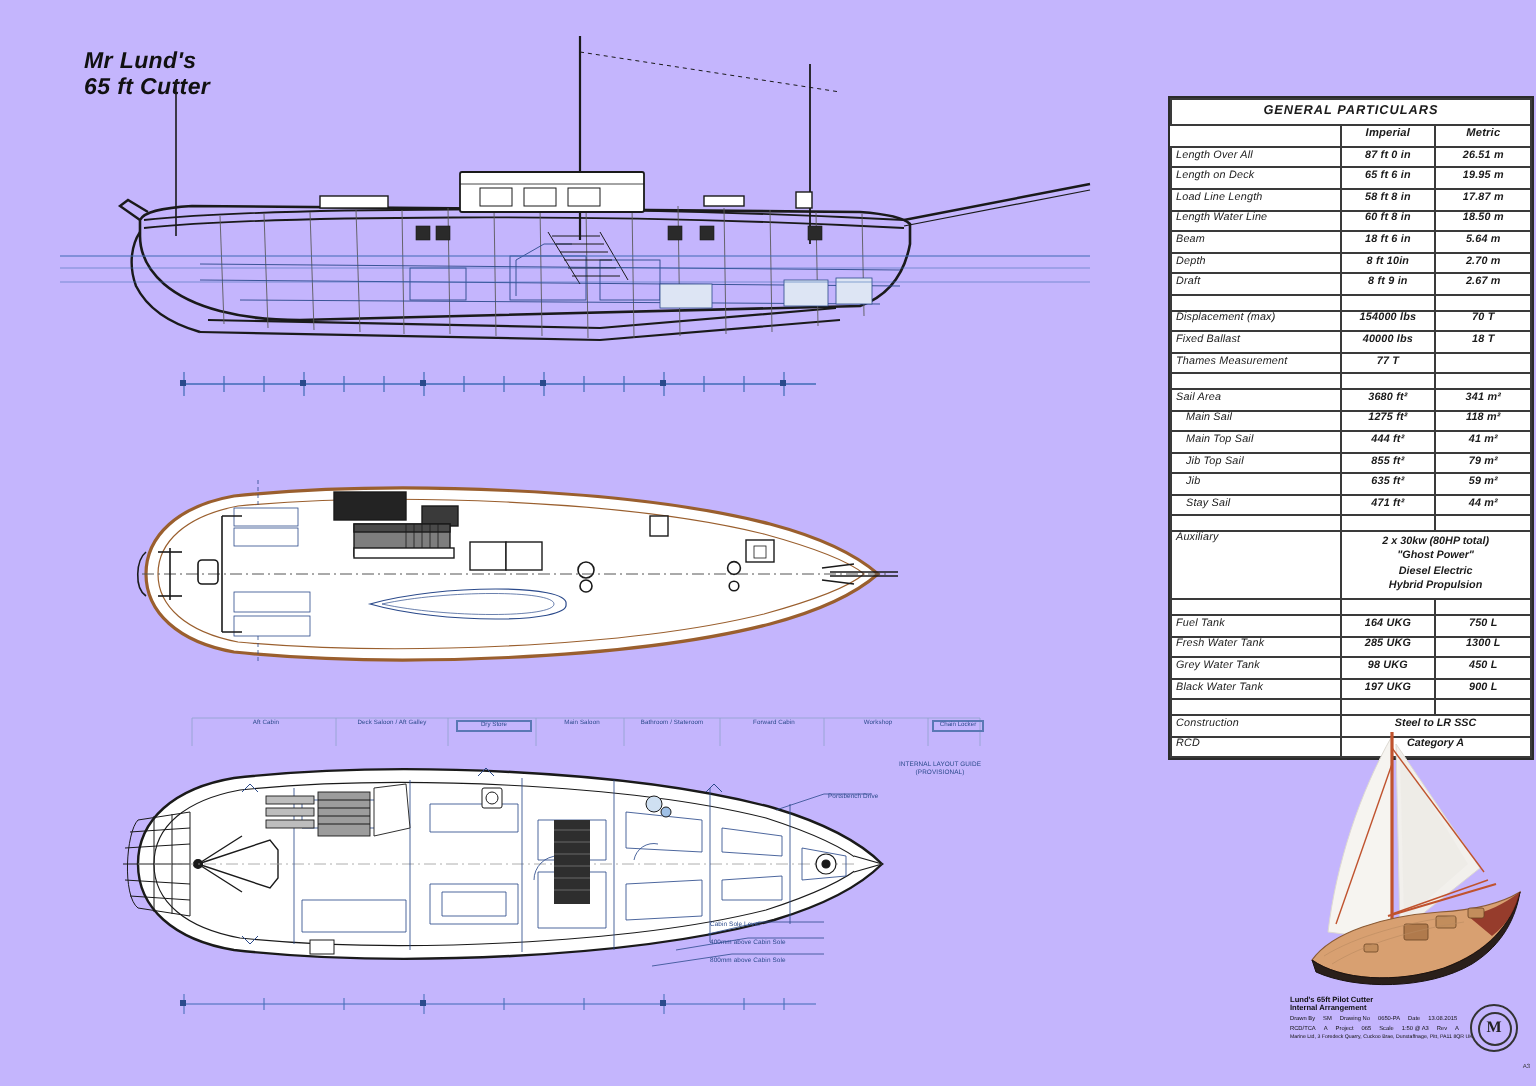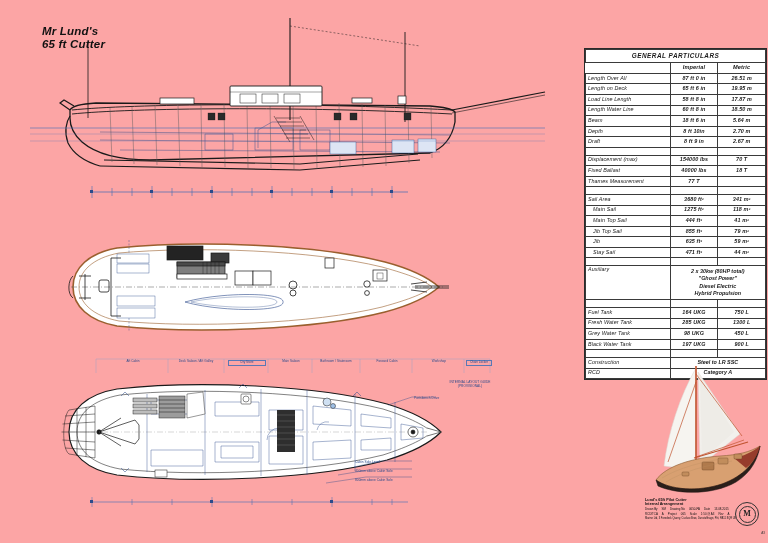--- a/index.html
+++ b/index.html
@@ -1,21 +1,21 @@
 <!DOCTYPE html>
 <html><head>
 <meta charset="utf-8">
 <title>Mr Lund's 65 ft Cutter — General Arrangement</title>
 <style>
   html,body{margin:0;padding:0;background:#ffffff;}
   body{
     width:768px;height:543px;overflow:hidden;position:relative;
     font-family:"Liberation Sans",sans-serif;color:#1a1a1a;
   }
-  .sheet{position:absolute;inset:0;background:#fca5a5;}
+  .sheet{position:absolute;inset:0;background:#c4b5fd;}
 
   
   .dwg-title{
     position:absolute;left:42px;top:25px;
     font-style:italic;font-weight:bold;font-size:11.5px;
     line-height:13px;letter-spacing:.2px;color:#111;
   }
 
   
   .viewbox{position:absolute;}

